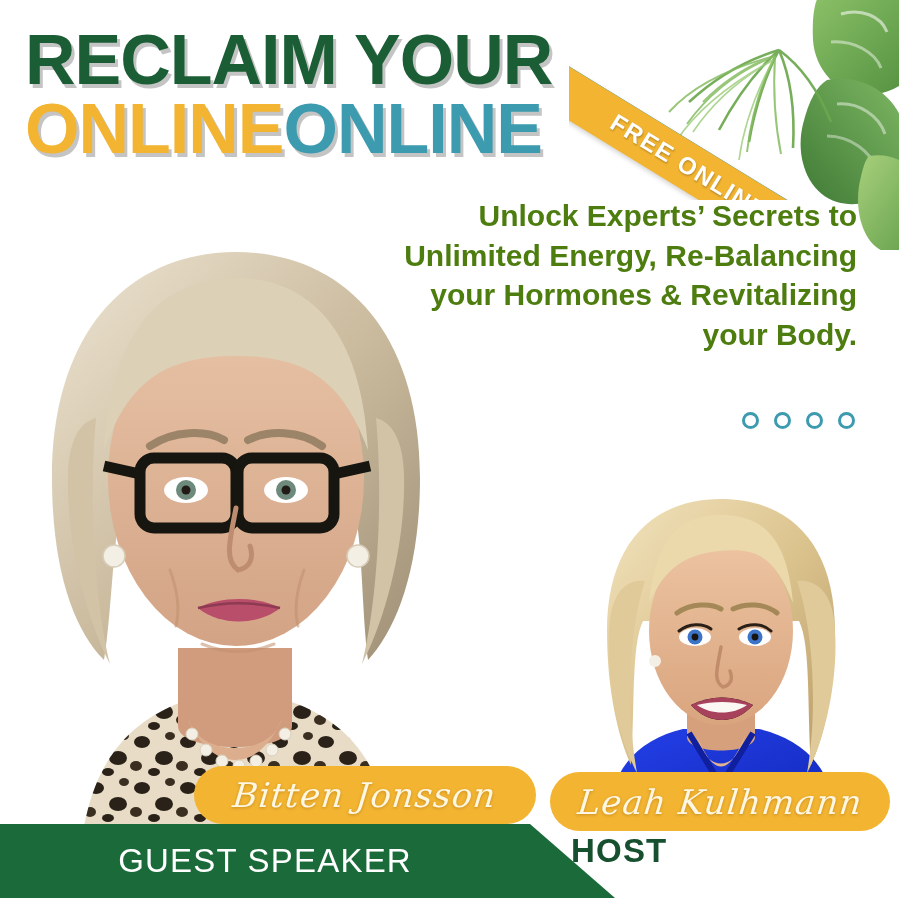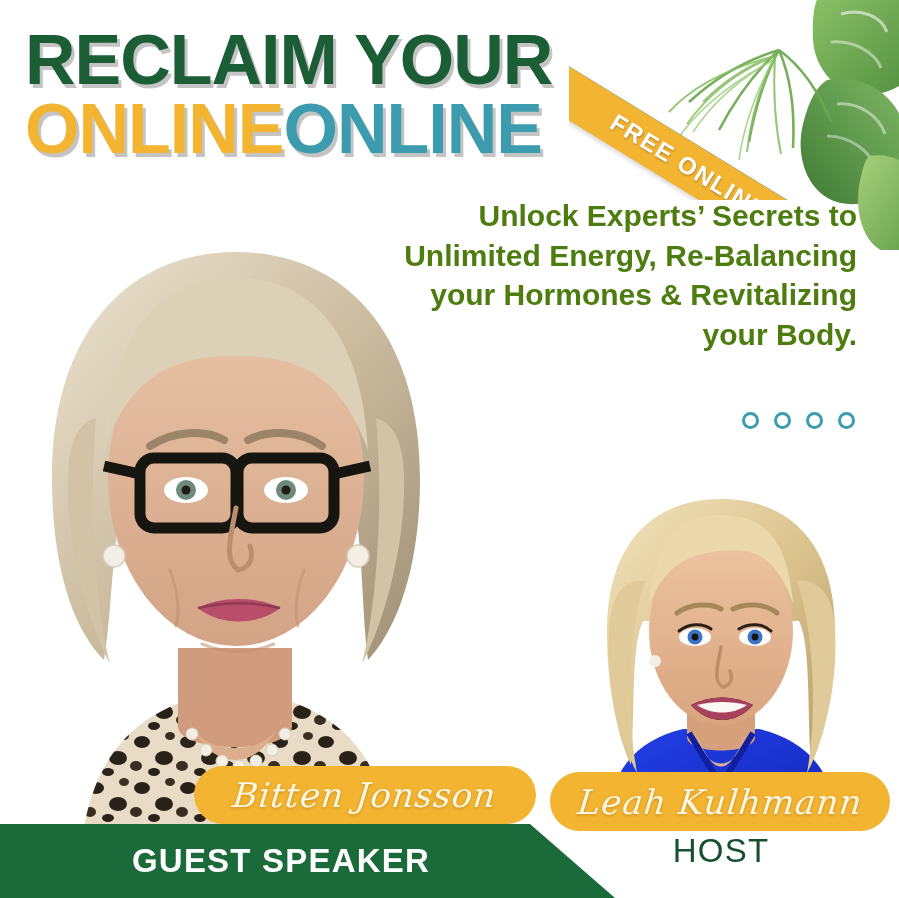--- a/index.html
+++ b/index.html
@@ -135,35 +135,34 @@
     z-index: 8;
   }
   .green-banner-label {
     position: absolute;
     left: 0; top: 824px;
     width: 530px; height: 74px;
     display: flex;
     align-items: center;
     justify-content: center;
     color: #ffffff;
-    font-weight: 700;
+    font-weight: 400;
     font-size: 33px;
     letter-spacing: 1.2px;
     z-index: 9;
-    margin-left: 16px;
   }
 
   
   .host-label {
     position: absolute;
     right: 28px; top: 832px;
     width: 300px;
-    text-align: center;
+    text-align: left;
     color: #16502F;
-    font-weight: 400;
+    font-weight: 700;
     font-size: 33px;
     letter-spacing: 1.2px;
     z-index: 9;
   }
 
   
   .pill {
     position: absolute;
     background: #F2B431;
     border-radius: 34px;

